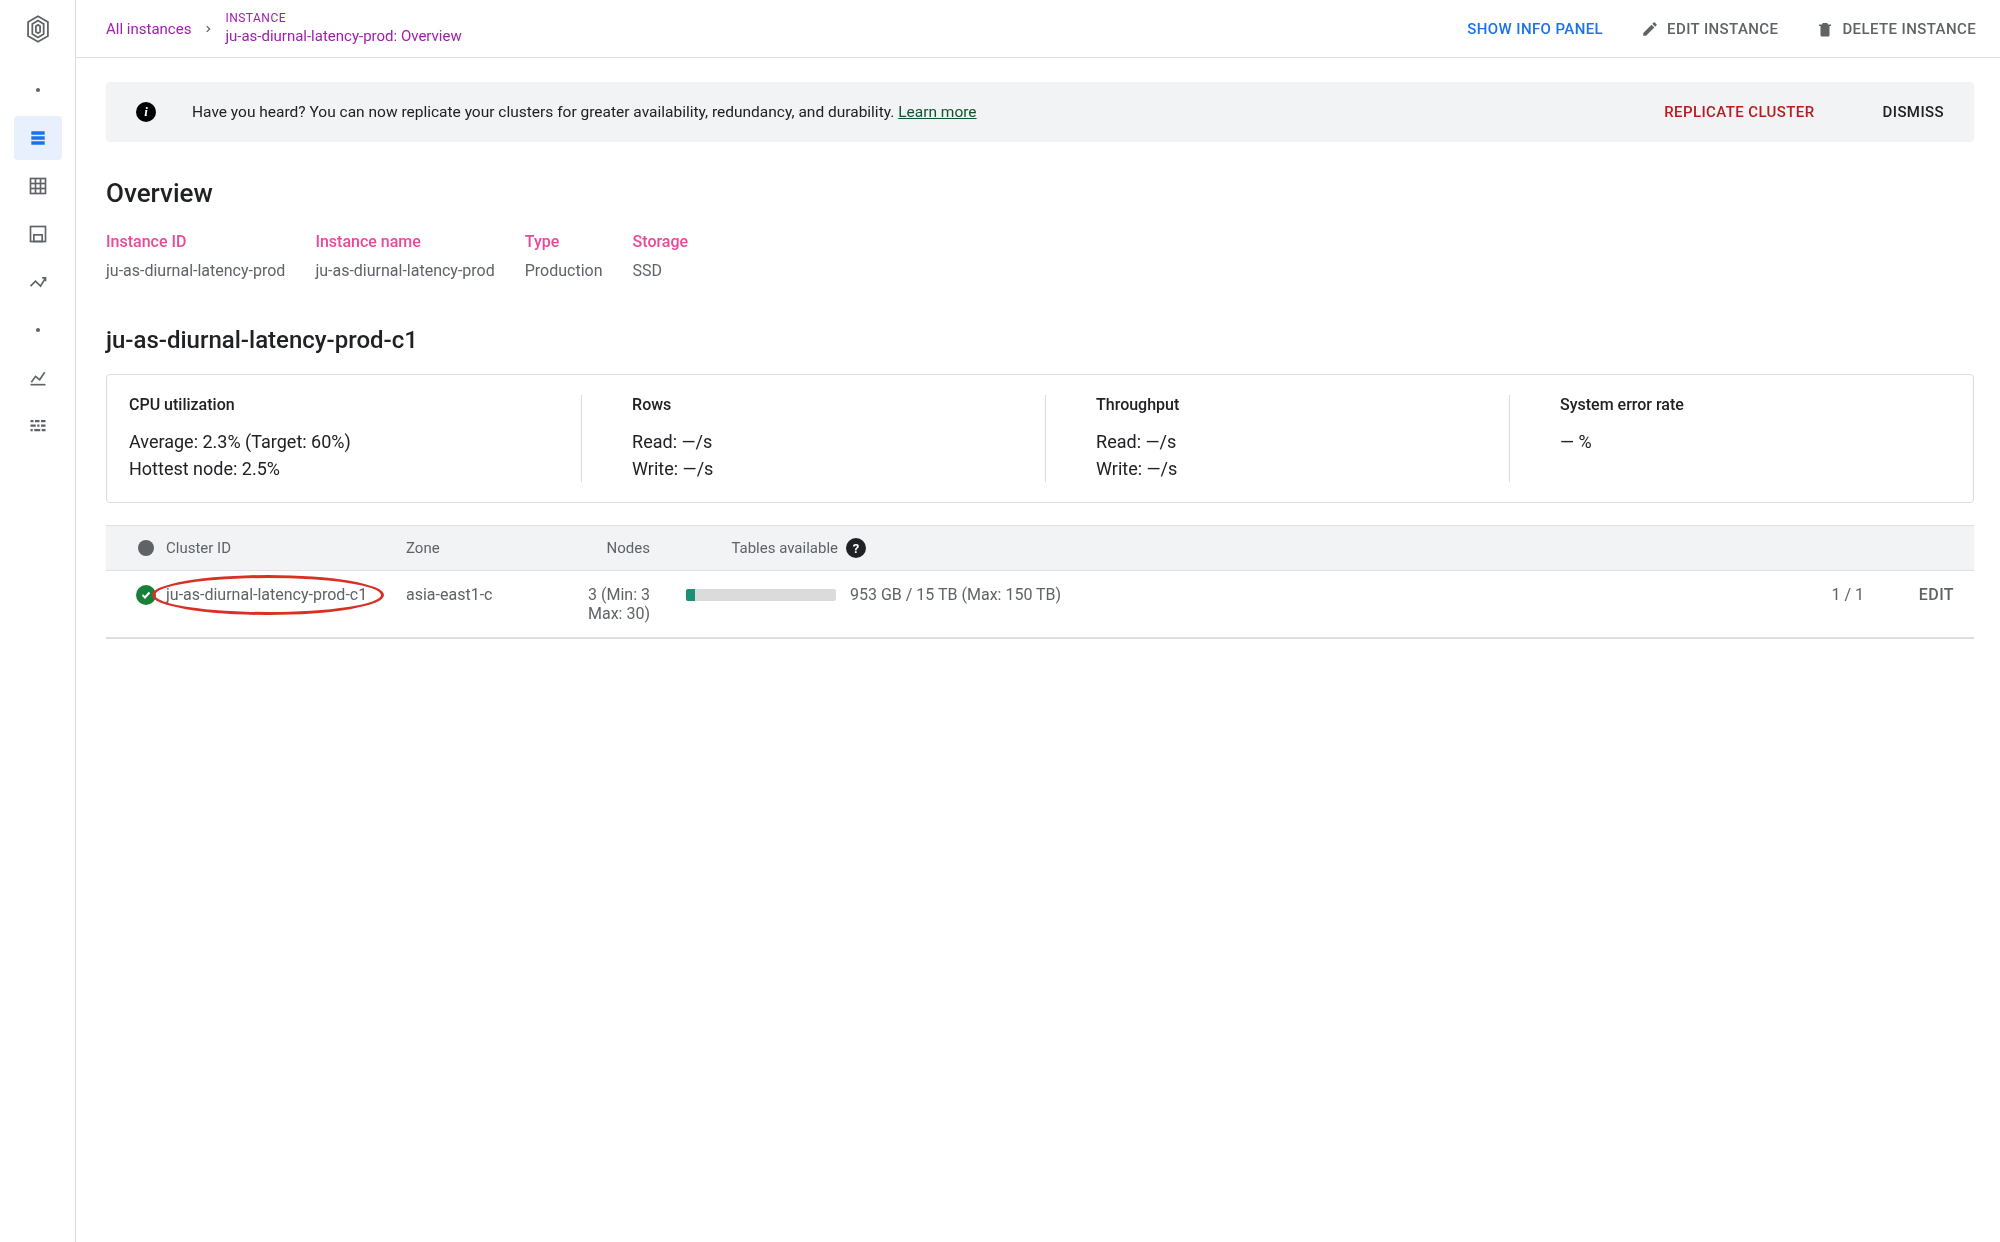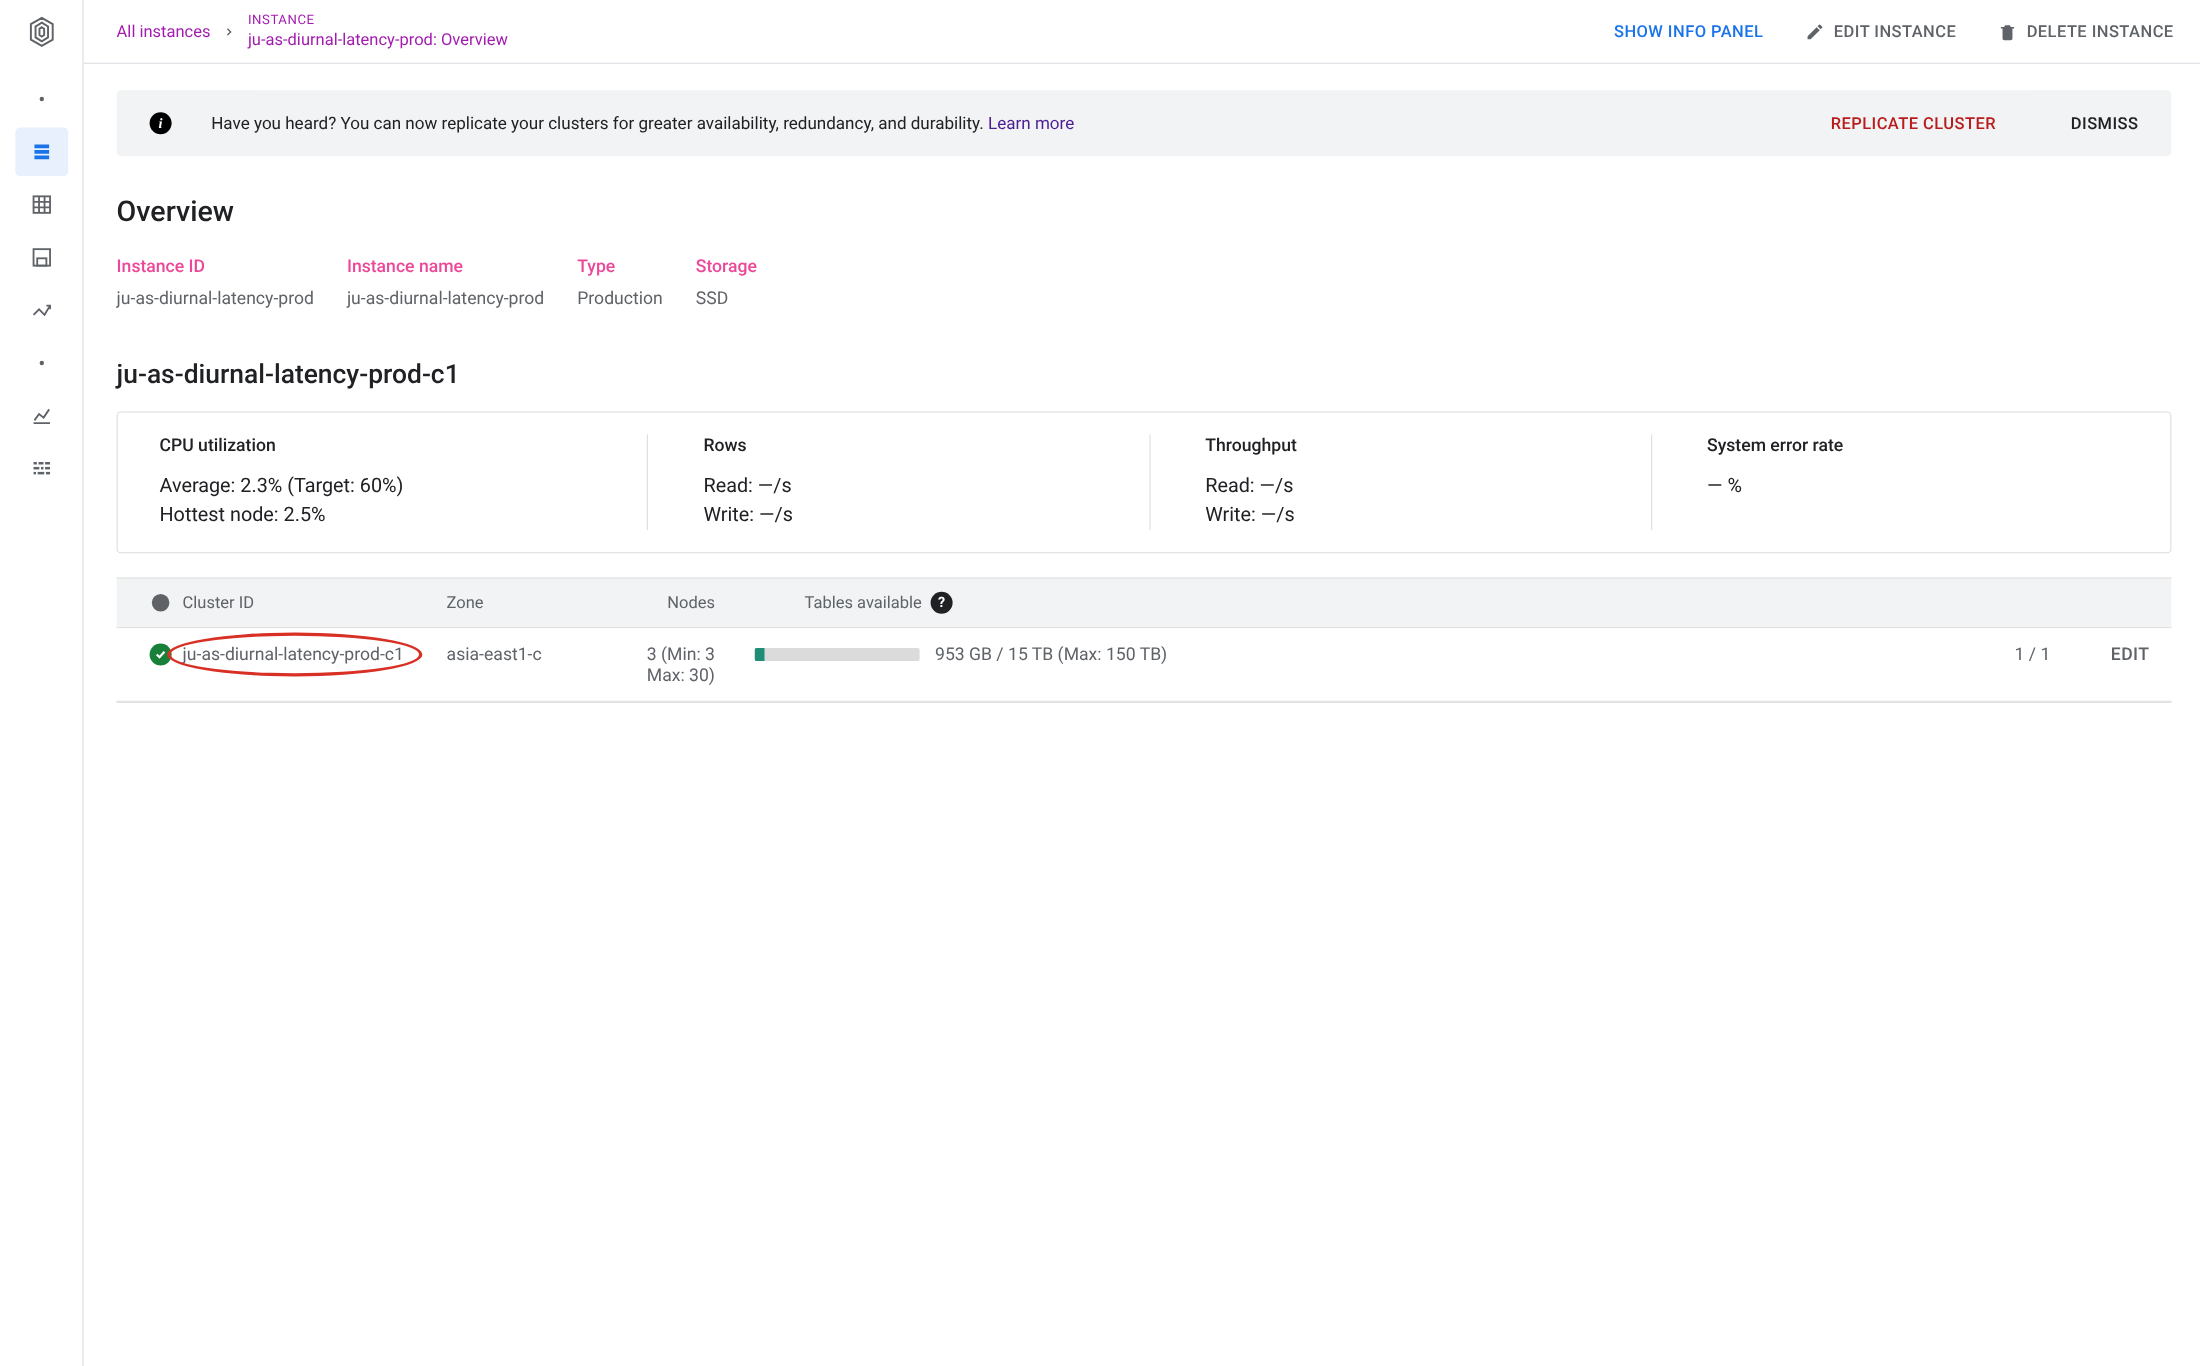--- a/index.html
+++ b/index.html
@@ -126,21 +126,22 @@
       display: flex;
       align-items: center;
       gap: 36px;
     }
     .banner-text {
       flex: 1;
       font-size: 15.5px;
       color: #202124;
     }
     .banner-text a {
-      color: #4c1d95;
+      color: #14532d;
+      text-decoration: underline;
       cursor: pointer;
     }
     .banner-action {
       color: #b91c1c;
       font-weight: 500;
       letter-spacing: 0.4px;
       font-size: 15px;
       cursor: pointer;
     }
     .banner-dismiss {
@@ -196,21 +197,21 @@
       font-size: 24px;
       font-weight: 500;
       margin-top: 46px;
       margin-bottom: 20px;
     }
     
     .stats-card {
       border: 1px solid #dadce0;
       border-radius: 4px;
       display: flex;
-      padding: 20px 16px;
+      padding: 20px 0;
       gap: 28px;
     }
     .stat-col {
       flex: 1;
       padding: 0 22px;
       border-right: 1px solid #dadce0;
     }
     .stat-col:last-child { border-right: none; }
     .stat-label {
       font-size: 16px;

